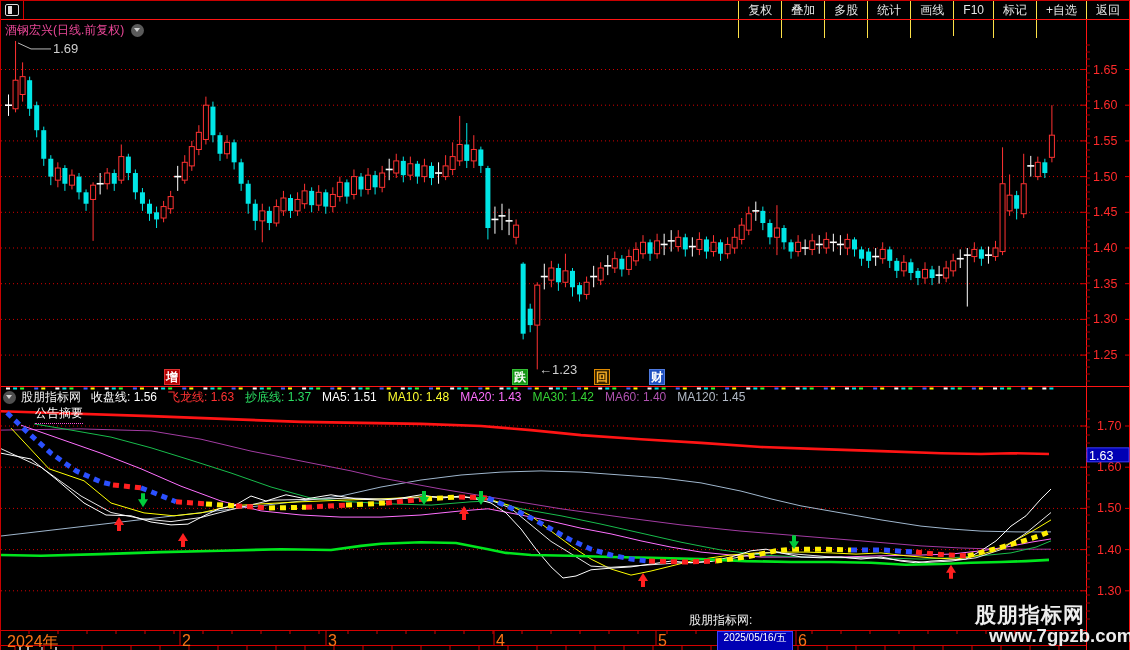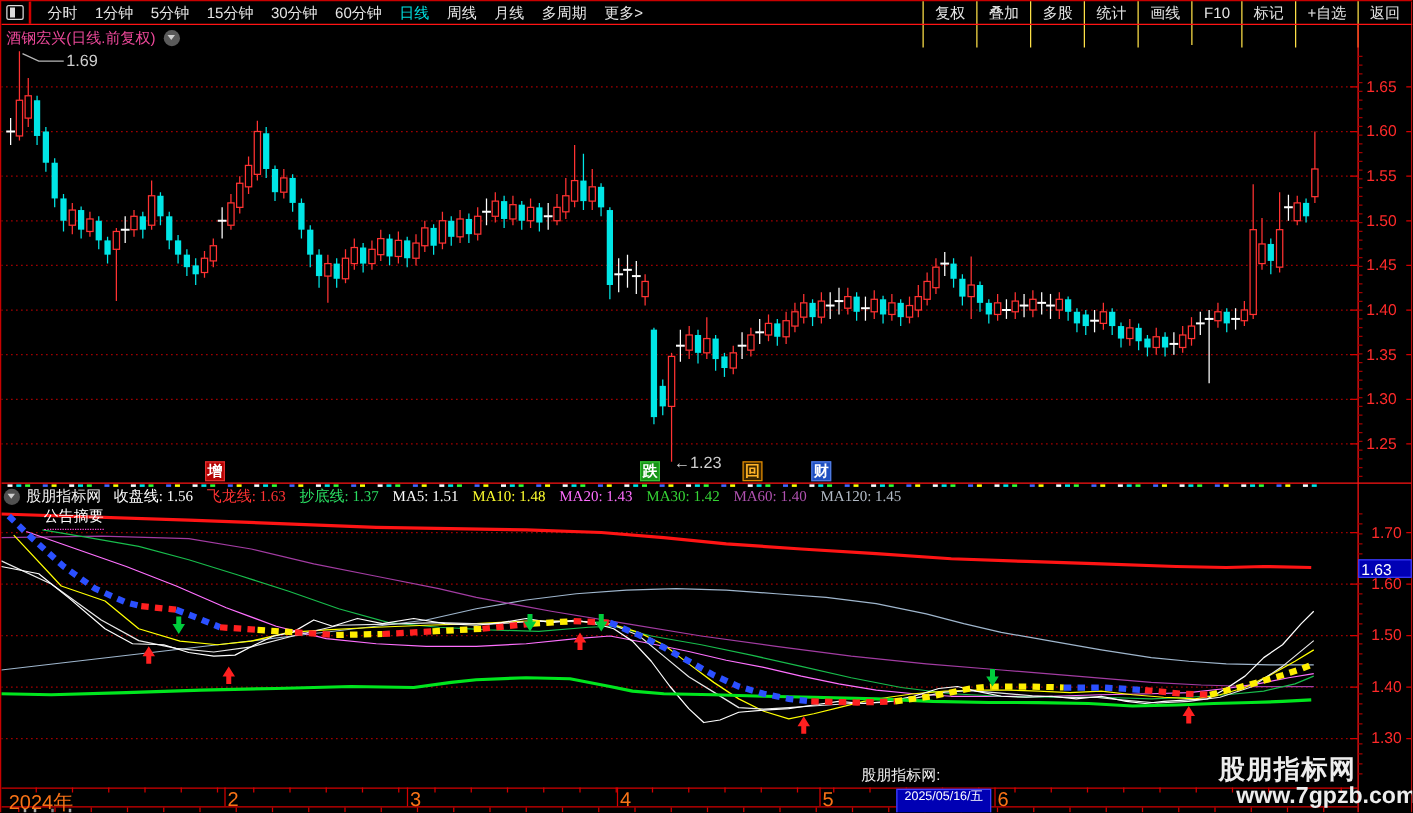--- a/index.html
+++ b/index.html
@@ -17,21 +17,21 @@
   .menu-item{color:#e6e6e6;margin:0 7px;white-space:nowrap;cursor:default;}
   .menu-item.active{color:#00e0e0;}
   .menu-right{position:absolute;right:2px;top:0;height:18px;display:flex;align-items:center;}
   .menu-right .menu-item{margin:0;padding:19px 9px;border-left:1px solid #fde047;}
   
   .titlerow{position:absolute;left:4px;top:21px;display:flex;align-items:center;font-size:12px;color:#ec4899;}
   .drop-circle{display:inline-block;width:13px;height:13px;border-radius:50%;background:#5a5a5a;margin-left:7px;position:relative;}
   .drop-circle::after{content:"";position:absolute;left:3px;top:4px;border-left:3px solid transparent;border-right:3px solid transparent;border-top:4px solid #cfcfcf;}
   
   .indrow{position:absolute;left:2px;top:388px;height:16px;display:flex;align-items:center;font-size:12px;white-space:nowrap;}
-  .indrow .kv{margin-right:11px;font-family:Liberation Serif, serif;}
+  .indrow .kv{margin-right:11px;}
   .ind-source{color:#f2f2f2;margin:0 10px 0 5px;}
   
   .badge{position:absolute;top:368px;width:16px;height:16px;font-size:12px;line-height:15px;text-align:center;color:#fff;font-weight:bold;}
   .badge.red{background:#b40000;border:1px solid #e03030;}
   .badge.green{background:#159415;border:1px solid #35c035;}
   .badge.orange{background:#382400;border:1px solid #e08a00;color:#ffb428;}
   .badge.blue{background:#1e4fc0;border:1px solid #4f7ae0;}
   
   .panel-label{position:absolute;left:2px;top:404px;font-size:12px;color:#ffffff;border-bottom:1px dotted #ff4bd8;padding-bottom:1px;margin-left:32px;}
   .reason-label{position:absolute;left:688px;top:611px;font-size:12px;color:#f0f0f0;}
@@ -45,33 +45,20 @@
   svg{position:absolute;left:0;top:0;pointer-events:none;}
   svg text{font-family:"Liberation Sans",sans-serif;}
 </style>
 </head>
 <body>
 
 <div class="screen">
 
   <div class="menubar">
     <span class="win-icon"></span>
-    <div class="menu-left" id="menu-left">
-        <span class="menu-item">分时</span>
-        <span class="menu-item">1分钟</span>
-        <span class="menu-item">5分钟</span>
-        <span class="menu-item">15分钟</span>
-        <span class="menu-item">30分钟</span>
-        <span class="menu-item">60分钟</span>
-        <span class="menu-item active">日线</span>
-        <span class="menu-item">周线</span>
-        <span class="menu-item">月线</span>
-        <span class="menu-item">多周期</span>
-        <span class="menu-item">更多&gt;</span>
-      </div>
     <div class="menu-right" id="menu-right">
         <span class="menu-item">复权</span>
         <span class="menu-item">叠加</span>
         <span class="menu-item">多股</span>
         <span class="menu-item">统计</span>
         <span class="menu-item">画线</span>
         <span class="menu-item">F10</span>
         <span class="menu-item">标记</span>
         <span class="menu-item">+自选</span>
         <span class="menu-item">返回</span>

